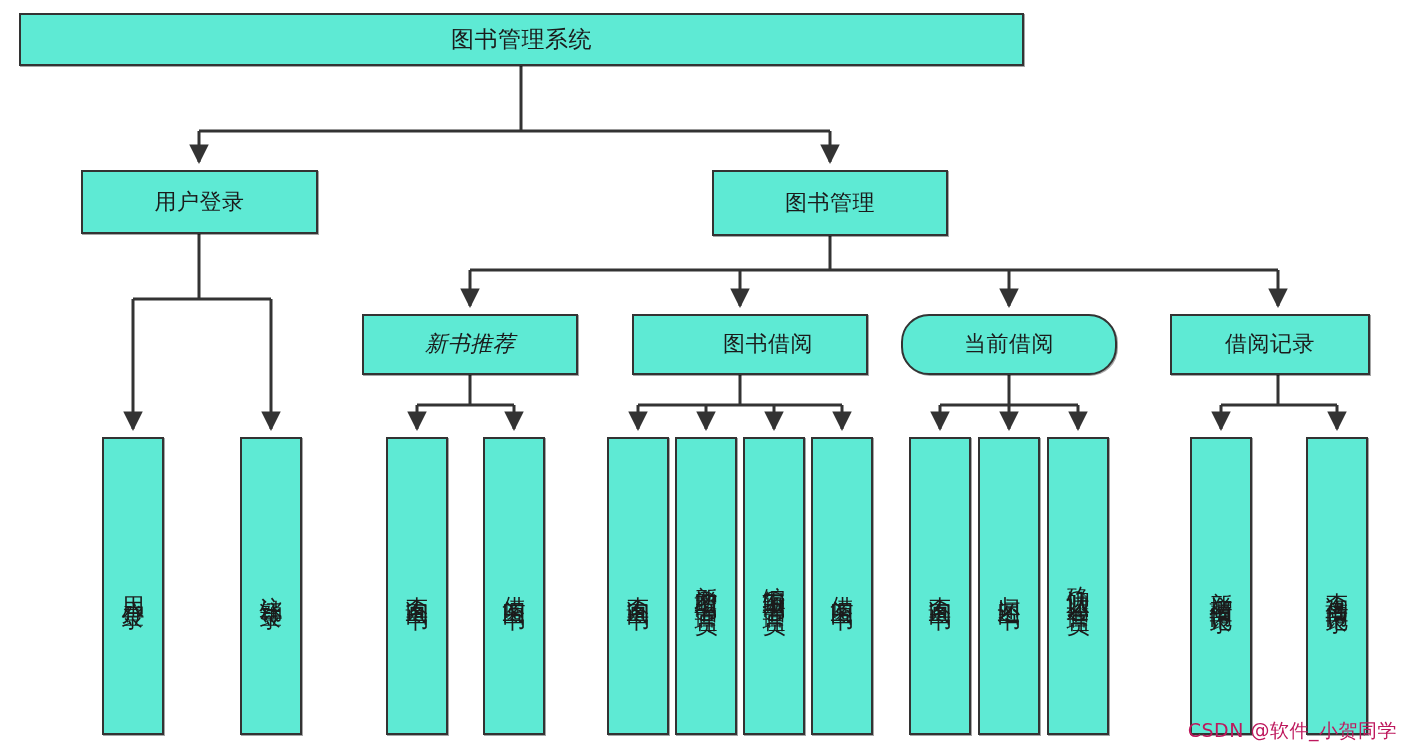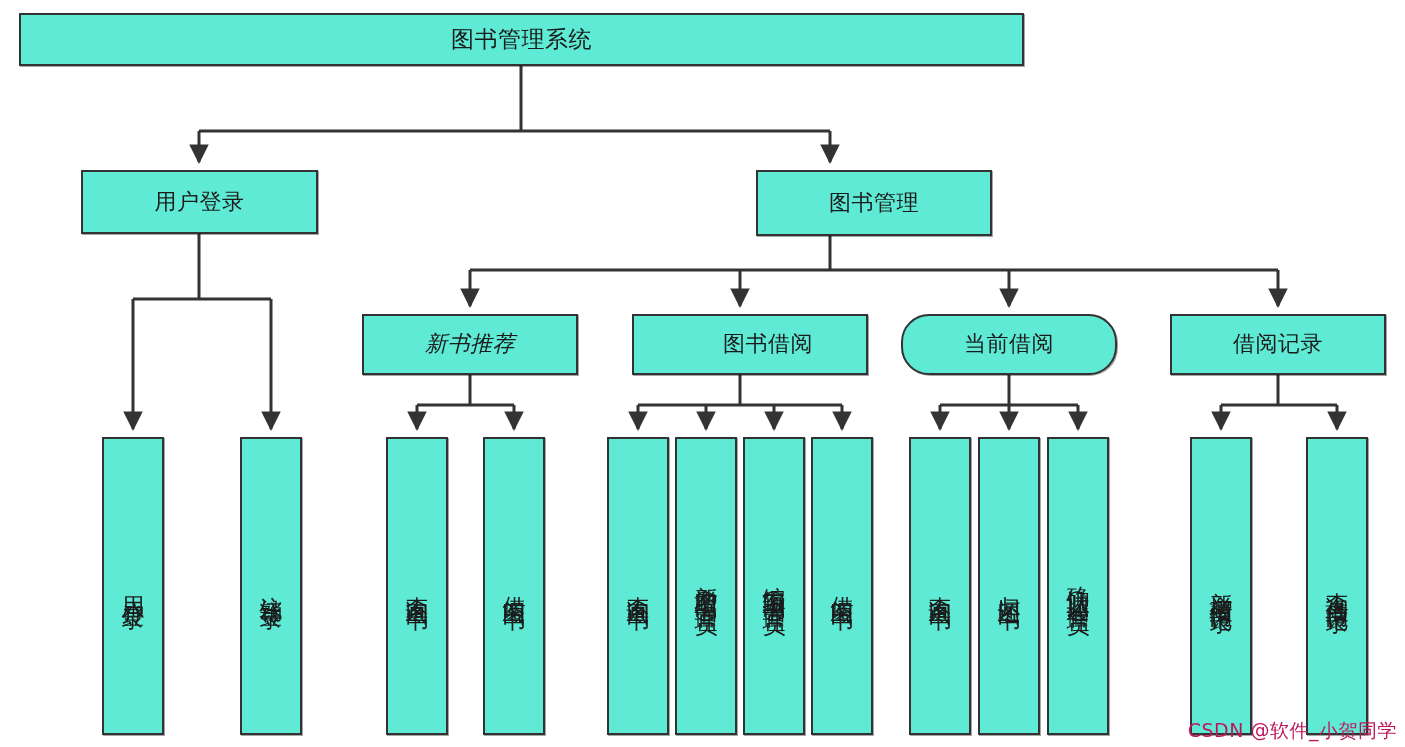--- a/index.html
+++ b/index.html
@@ -131,34 +131,34 @@
     </g>
   </svg>
 
   <div class="node h-node root-node" style="left:19px; top:13px; width:1005px; height:53px;">
     <span class="node-label">图书管理系统</span>
   </div>
 
   <div class="node h-node" style="left:81px; top:170px; width:237px; height:64px;">
     <span class="node-label">用户登录</span>
   </div>
-  <div class="node h-node" style="left:756px; top:170px; width:236px; height:66px;">
+  <div class="node h-node" style="left:712px; top:170px; width:236px; height:66px;">
     <span class="node-label">图书管理</span>
   </div>
 
   <div class="node h-node" style="left:362px; top:314px; width:216px; height:61px;font-style:italic;">
     <span class="node-label">新书推荐</span>
   </div>
   <div class="node h-node" style="left:632px; top:314px; width:236px; height:61px;padding-left:36px;">
     <span class="node-label">图书借阅</span>
   </div>
   <div class="node h-node" style="left:901px; top:314px; width:216px; height:61px;border-radius:28px;">
     <span class="node-label">当前借阅</span>
   </div>
-  <div class="node h-node" style="left:1170px; top:314px; width:216px; height:61px;">
+  <div class="node h-node" style="left:1170px; top:314px; width:200px; height:61px;">
     <span class="node-label">借阅记录</span>
   </div>
 
   <div class="node v-node" style="left:102px; top:437px; width:62px; height:298px;">
     <span class="node-label">用户登录</span>
   </div>
   <div class="node v-node" style="left:240px; top:437px; width:62px; height:298px;">
     <span class="node-label">注销登录</span>
   </div>
 

